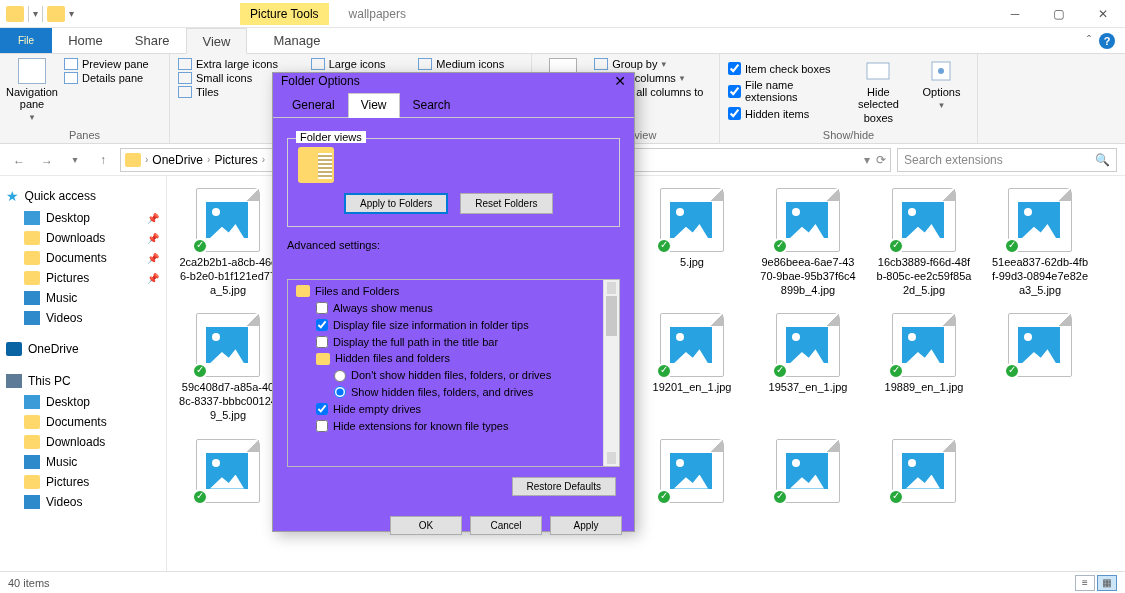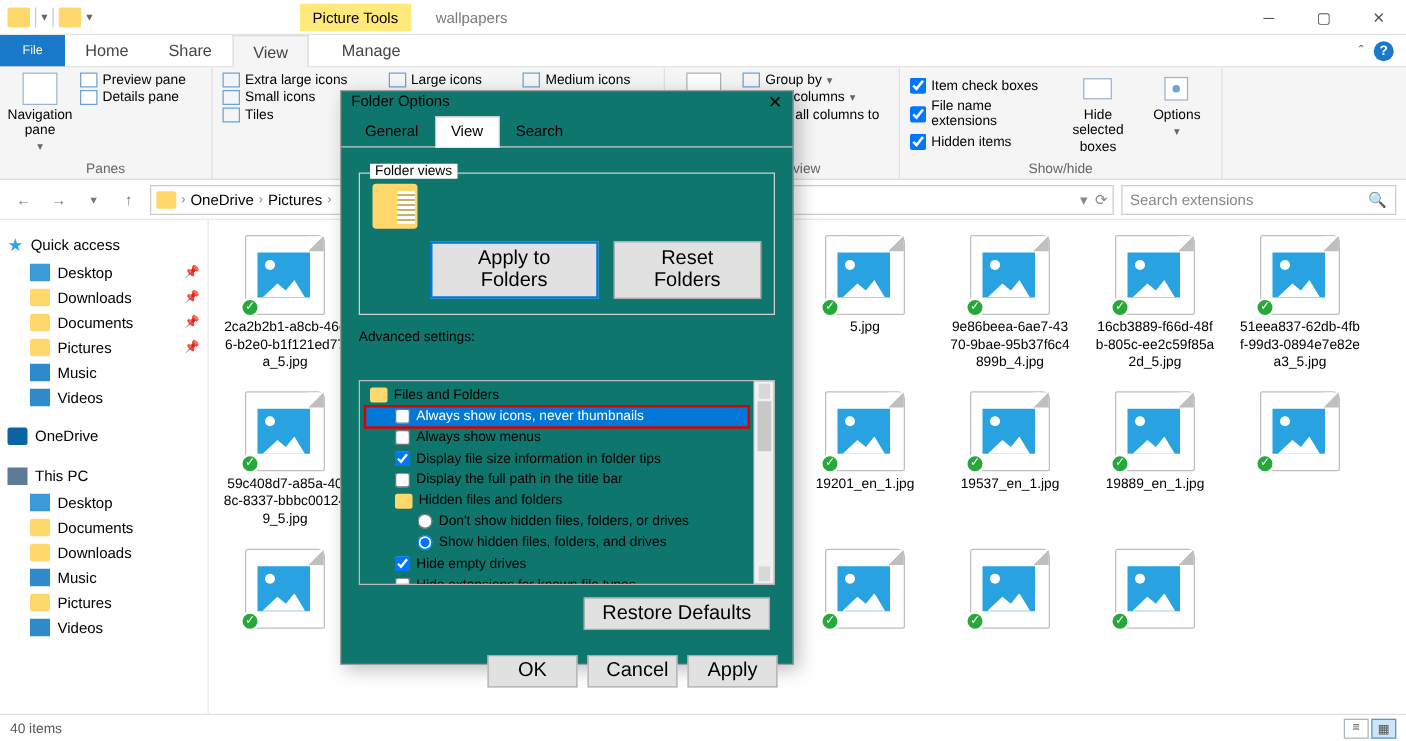--- a/index.html
+++ b/index.html
@@ -86,40 +86,40 @@
 .sync-badge::after { content: "✓"; color: #fff; font-size: 10px; position: absolute; left: 2px; top: -1px; }
 .file-name { min-height: 40px; line-height: 1.25; }
 
 
 .statusbar { position: absolute; bottom: 0; left: 0; right: 0; height: 22px; border-top: 1px solid #e0e0e0; display: flex; align-items: center; padding: 0 8px; font-size: 11px; color: #555; background: #fff; }
 .statusbar .view-toggles { margin-left: auto; display: flex; gap: 2px; }
 .statusbar .view-toggles div { width: 20px; height: 16px; border: 1px solid #aab6c4; display: flex; align-items: center; justify-content: center; font-size: 10px; }
 .statusbar .view-toggles .active { background: #cde6f7; border-color: #5c93c8; }
 
 
-.dialog { position: absolute; left: 272px; top: 72px; width: 363px; height: 460px; background: #0f766e; border: 1px solid #9f9f9f; box-shadow: 4px 4px 14px rgba(0,0,0,0.25); display: flex; flex-direction: column; }
+.dialog { position: absolute; left: 272px; top: 72px; width: 363px; height: 460px; background: #8b5cf6; border: 1px solid #9f9f9f; box-shadow: 4px 4px 14px rgba(0,0,0,0.25); display: flex; flex-direction: column; }
 .dlg-title { height: 28px; display: flex; align-items: center; padding: 0 8px; font-size: 12px; }
 .dlg-title .x { margin-left: auto; font-size: 14px; }
 .dlg-tabs { display: flex; padding: 4px 6px 0 6px; border-bottom: 1px solid #c9c9c9; }
 .dlg-tab { padding: 4px 12px; font-size: 12px; border: 1px solid transparent; }
 .dlg-tab.active { background: #fff; border: 1px solid #c9c9c9; border-bottom: 1px solid #fff; margin-bottom: -1px; }
 .dlg-body { flex: 1; padding: 10px 14px; font-size: 11px; display: flex; flex-direction: column; gap: 10px; }
 
 .folder-views-box { border: 1px solid #d0d0d0; padding: 8px 10px 12px 10px; position: relative; margin-top: 10px; }
 .folder-views-box .legend { position: absolute; top: -8px; left: 8px; background: #fff; padding: 0 4px; font-size: 11px; }
 .folder-views-box .row { display: flex; gap: 10px; align-items: flex-start; }
 .folder-views-box .fico { width: 36px; height: 36px; background: #ffd86b; border-radius: 3px; position: relative; }
 .folder-views-box .fico::after { content: ""; position: absolute; right: 2px; top: 6px; bottom: 4px; width: 14px; background: repeating-linear-gradient(#fff,#fff 2px,#c8b070 2px,#c8b070 4px); }
 .folder-views-box .text { flex: 1; font-size: 11px; line-height: 1.3; }
 .folder-views-box .btns { display: flex; gap: 12px; margin-top: 10px; margin-left: 46px; }
-.dlg-btn { padding: 3px 14px; border: 1px solid #adadad; background: #e1e1e1; font-size: 16px; }
+.dlg-btn { padding: 3px 14px; border: 1px solid #adadad; background: #e1e1e1; font-size: 10px; }
 .dlg-btn.primary { border: 2px solid #0078d7; }
 
 .adv-label { font-size: 11px; margin-top: 2px; }
-.adv-tree { border: 1px solid #bbb; height: 164px; display: flex; margin-top: 18px; }
+.adv-tree { border: 1px solid #bbb; height: 188px; display: flex; margin-top: 18px; }
 .adv-tree .list { flex: 1; padding: 3px 4px; overflow: hidden; }
 .adv-tree .scroll { width: 16px; background: #f0f0f0; border-left: 1px solid #ddd; position: relative; }
 .adv-tree .scroll::before, .adv-tree .scroll::after { content: ""; position: absolute; left: 3px; right: 3px; height: 12px; background: #d8d8d8; }
 .adv-tree .scroll::before { top: 2px; }
 .adv-tree .scroll::after { bottom: 2px; }
 .adv-tree .thumb { position: absolute; top: 16px; left: 2px; right: 2px; height: 40px; background: #c8c8c8; }
 
 .tree-row { display: flex; align-items: center; gap: 5px; padding: 1px 0; font-size: 11px; line-height: 1.35; }
 .tree-row.lvl1 { padding-left: 4px; }
 .tree-row.lvl2 { padding-left: 24px; }
@@ -617,24 +617,20 @@
       </div>
     </div>
 
     <div class="adv-label">Advanced settings:</div>
     <div class="adv-tree">
       <div class="list">
         <div class="tree-row lvl1">
             <span class="fico2"></span>
             <span>Files and Folders</span>
           </div>
-        <div class="tree-row lvl2 highlighted">
-            <input type="checkbox" style="">
-            <span>Always show icons, never thumbnails</span>
-          </div>
         <div class="tree-row lvl2">
             <input type="checkbox" style="">
             <span>Always show menus</span>
           </div>
         <div class="tree-row lvl2">
             <input type="checkbox" checked="" style="">
             <span>Display file size information in folder tips</span>
           </div>
         <div class="tree-row lvl2">
             <input type="checkbox" style="">

